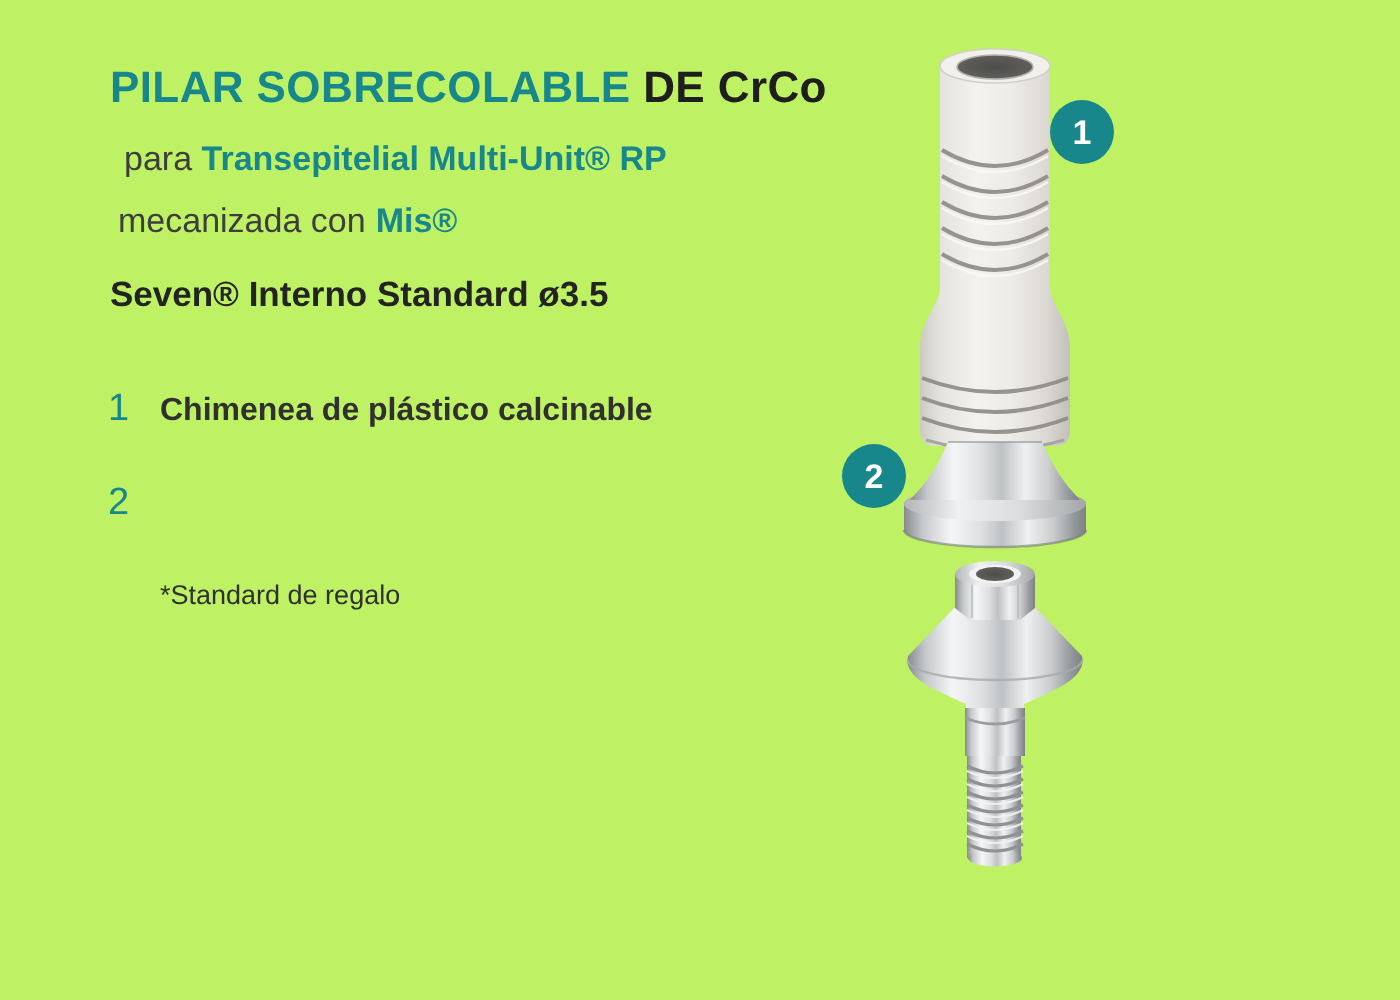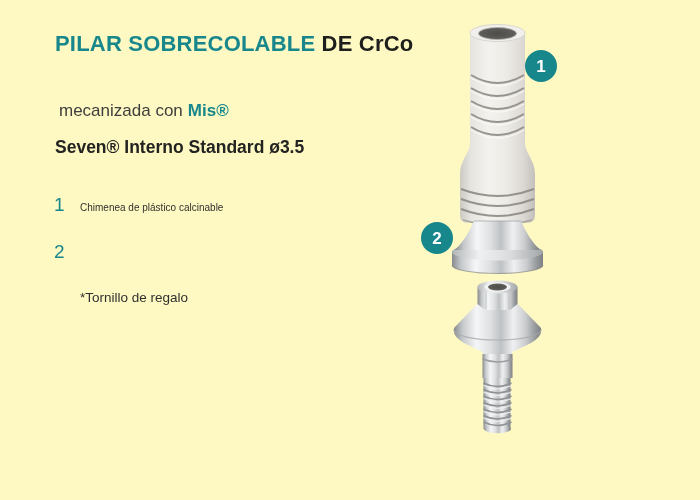--- a/index.html
+++ b/index.html
@@ -1,63 +1,64 @@
 <!DOCTYPE html>
 <html><head>
 <meta charset="utf-8">
 <style>
   html, body { margin:0; padding:0; background:#ffffff; }
   body { width:700px; height:500px; font-family:"Liberation Sans", sans-serif; }
-  .page { position:relative; width:700px; height:500px; background:#fef9c3; overflow:hidden; }
+  .page { position:relative; width:700px; height:500px; background:#bef264; overflow:hidden; }
   .abs { position:absolute; }
 
   .title { left:55px; top:31px; margin:0; font-size:22px; font-weight:700;
            color:#1e1e1c; letter-spacing:0.2px; white-space:nowrap; }
   .title .hl { color:#18878c; }
 
   .line2 { left:62px; top:70px; font-size:17px; color:#3e3e3c; white-space:nowrap; }
   .line2 .hl { color:#18878c; font-weight:700; }
 
   .line3 { left:59px; top:101px; font-size:17px; color:#3e3e3c; white-space:nowrap; }
   .line3 .hl { color:#18878c; font-weight:700; margin-left:5px;margin-top:47px; }
 
   .line4 { left:55px; top:137px; font-size:17.5px; font-weight:700; color:#232321; white-space:nowrap;text-align:right; }
 
   .part-item { left:54px; display:flex; align-items:baseline; white-space:nowrap; }
   .part-item .num { color:#18878c; font-size:19px; font-weight:400; width:14px; flex:0 0 14px; }
-  .part-item .lbl { font-size:10px; color:#30302e; margin-left:12px; }
+  .part-item .lbl { font-size:16px; color:#30302e; margin-left:12px;font-weight:bold; }
   .item-1 { top:194px; }
   .item-2 { top:241px; }
 
   .note { left:80px; top:290px; font-size:13.5px; color:#30302e; white-space:nowrap; }
 
   .figure { left:390px; top:0; width:250px; height:500px; }
 </style>
 </head>
 <body>
 
 <div class="page">
 
   <h1 class="abs title"><span class="hl">PILAR SOBRECOLABLE</span> <span>DE CrCo</span></h1>
 
+  <div class="abs line2"><span>para</span> <span class="hl">Transepitelial Multi-Unit® RP</span></div>
 
   <div class="abs line3"><span>mecanizada con</span><span class="hl">Mis®</span></div>
 
   <div class="abs line4">Seven® Interno Standard ø3.5</div>
 
   <div class="abs part-item item-1">
     <span class="num">1</span>
     <span class="lbl">Chimenea de plástico calcinable</span>
   </div>
 
   <div class="abs part-item item-2">
     <span class="num">2</span>
   </div>
 
-  <div class="abs note">*Tornillo de regalo</div>
+  <div class="abs note">*Standard de regalo</div>
 
   <svg class="abs figure" viewBox="0 0 250 500" width="250" height="500" xmlns="http://www.w3.org/2000/svg">
     <defs>
       <linearGradient id="plastic" x1="0" y1="0" x2="1" y2="0">
         <stop offset="0" stop-color="#cdcac4"></stop>
         <stop offset="0.14" stop-color="#e6e4df"></stop>
         <stop offset="0.38" stop-color="#f4f2ee"></stop>
         <stop offset="0.62" stop-color="#edebe6"></stop>
         <stop offset="0.84" stop-color="#dcd9d4"></stop>
         <stop offset="1" stop-color="#c3c0bb"></stop>

